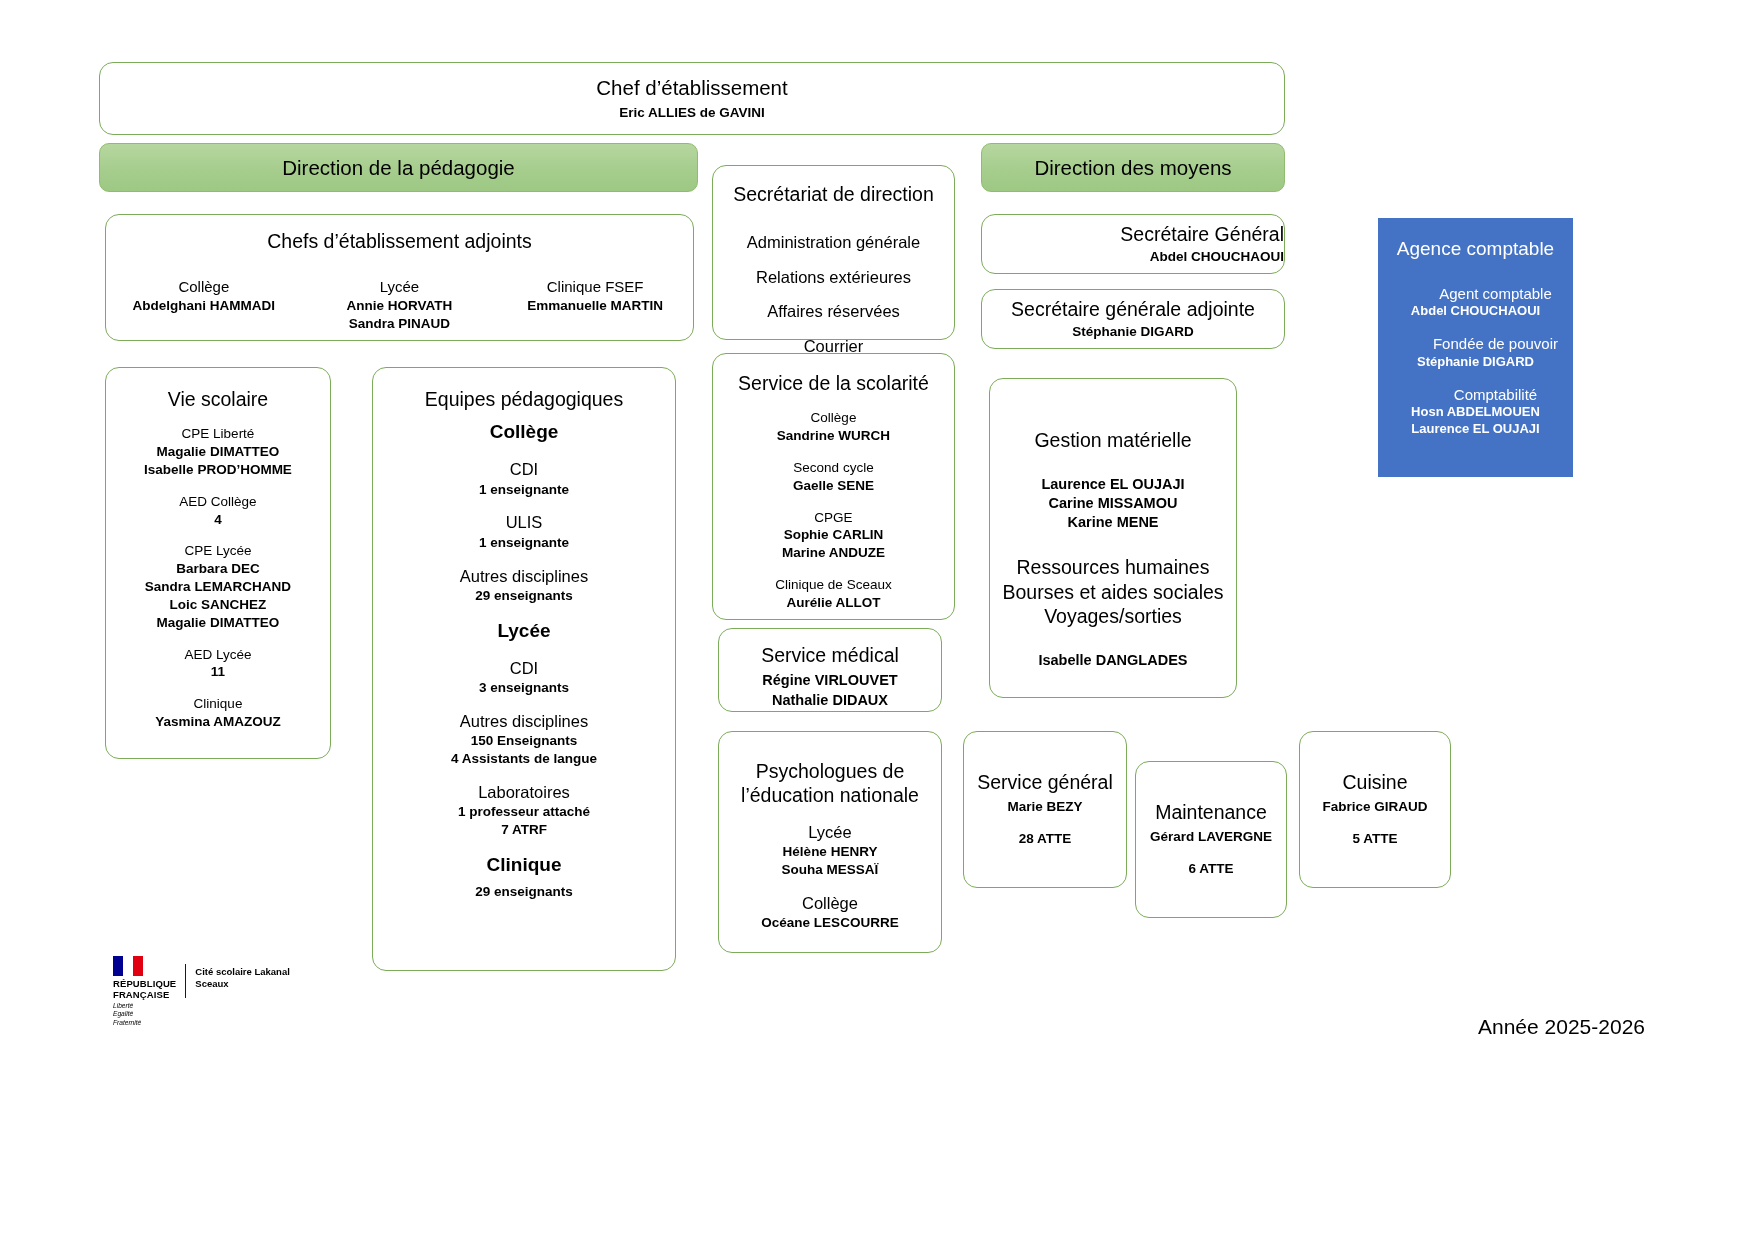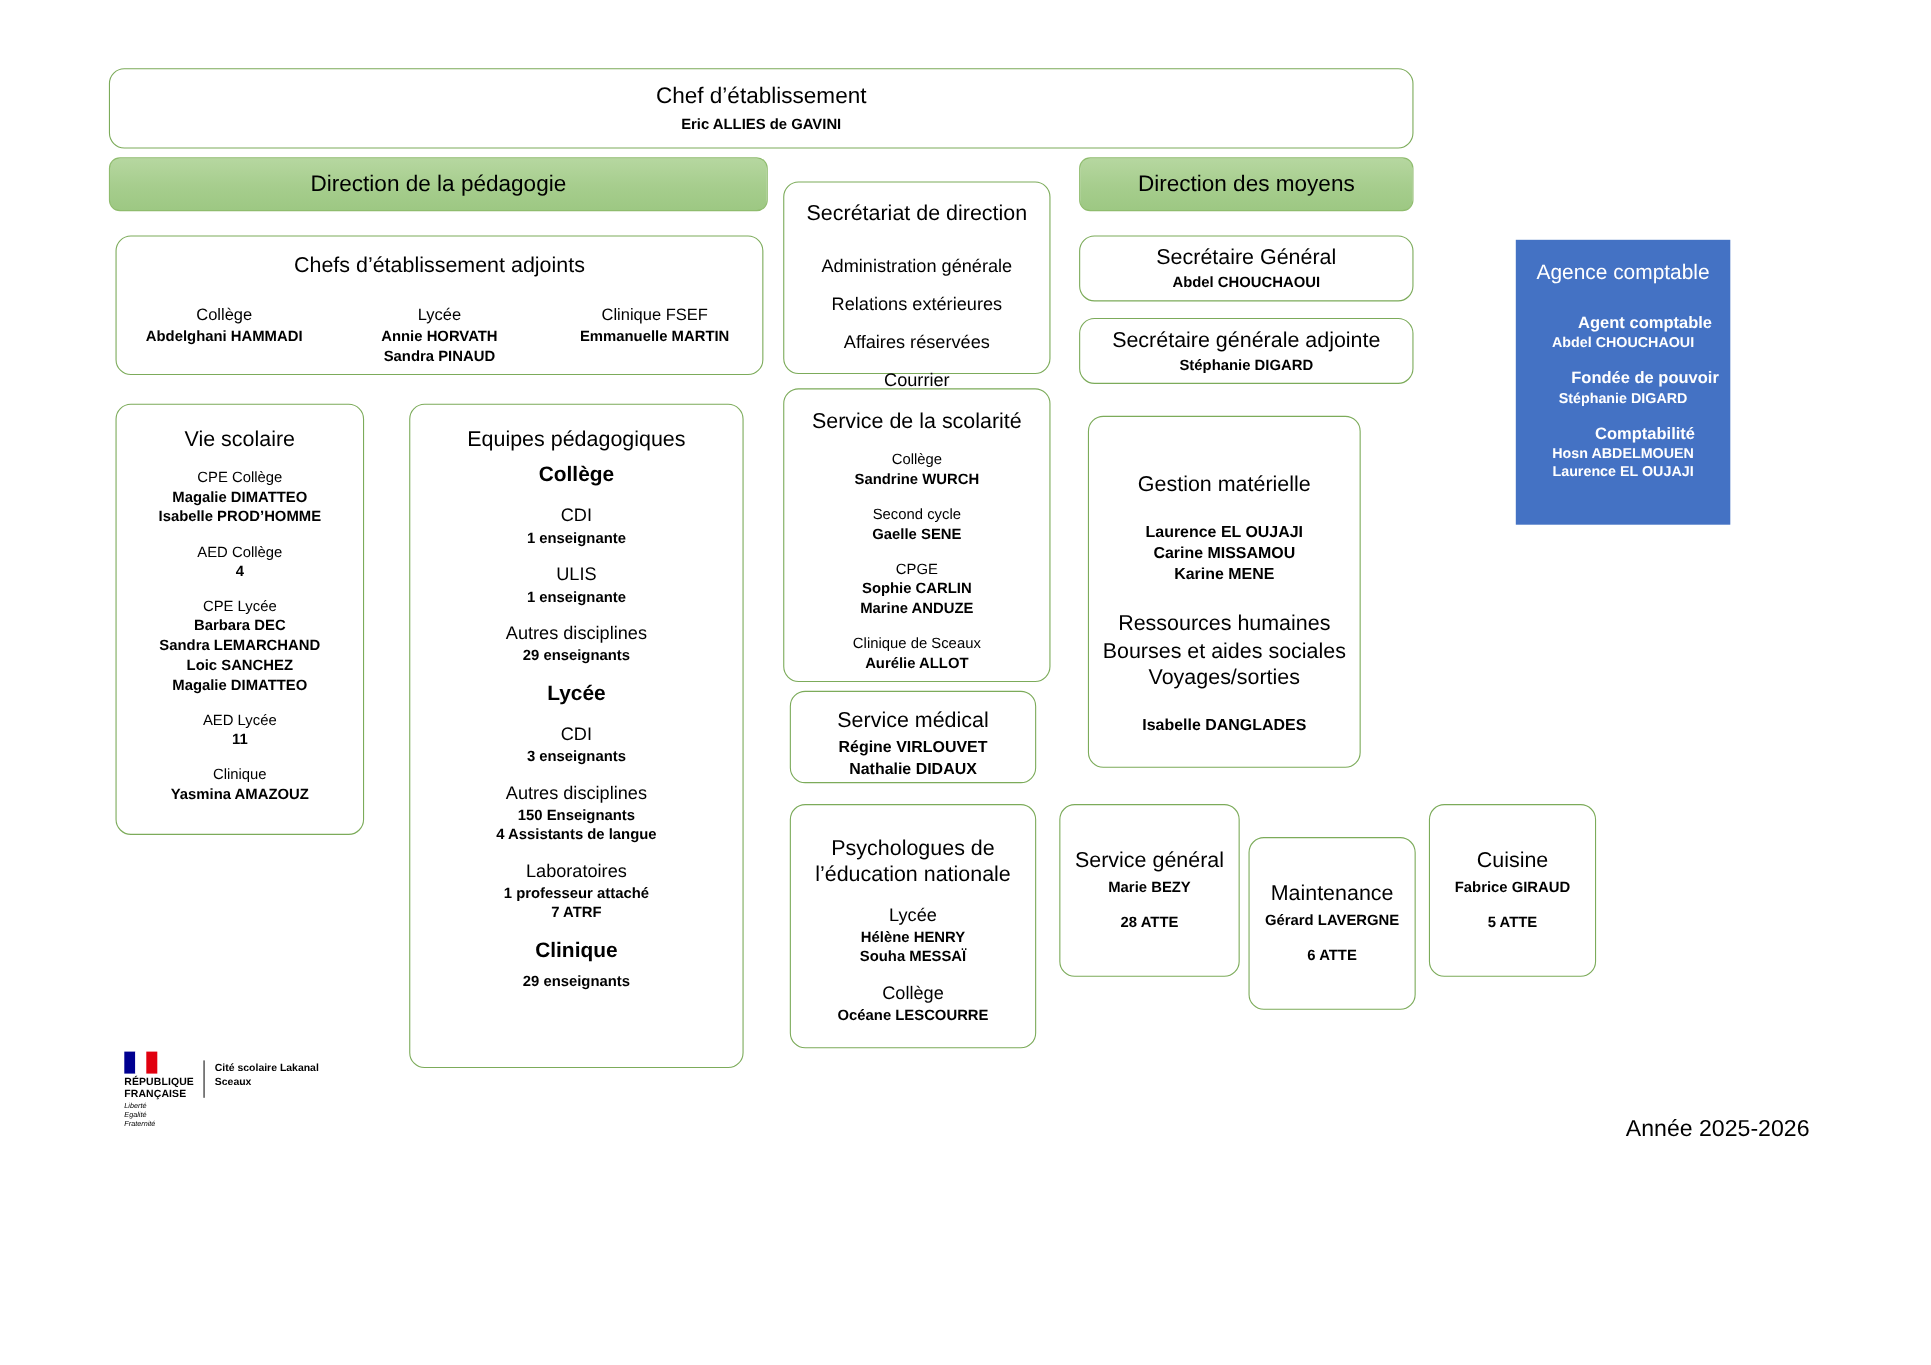--- a/index.html
+++ b/index.html
@@ -24,21 +24,21 @@
   .t-name{font-size:13.5px;font-weight:bold;line-height:1.32;text-align:center;}
   .t-role{font-size:13.5px;font-weight:400;line-height:1.32;text-align:center;}
   .t-big{font-size:19px;font-weight:bold;line-height:1.3;text-align:center;}
   .t-med{font-size:16.5px;font-weight:400;line-height:1.3;text-align:center;}
   .gap{height:14px;}
   .gap-s{height:9px;}
   .gap-xs{height:5px;}
   .row3{display:flex;width:100%;justify-content:space-around;align-items:flex-start;}
   .col3{display:flex;flex-direction:column;align-items:center;}
   .blue-title{font-size:19px;font-weight:400;line-height:1.25;text-align:center;}
-  .blue-role{font-size:15px;font-weight:700;line-height:1.3;text-align:center;margin-left:40px;}
+  .blue-role{font-size:15px;font-weight:400;line-height:1.3;text-align:center;margin-left:40px;}
   .blue-name{font-size:13px;font-weight:bold;line-height:1.3;text-align:center;}
   .year{position:absolute;font-size:21px;line-height:1.2;text-align:right;}
   .logo{position:absolute;display:flex;align-items:flex-start;}
   .flag{width:30px;height:20px;display:flex;}
   .flag i{display:block;height:100%;}
   .flag .b{width:10px;background:#000091;}
   .flag .w{width:10px;background:#ffffff;}
   .flag .r{width:10px;background:#e1000f;}
   .rf{font-size:9.5px;font-weight:bold;line-height:1.12;letter-spacing:.1px;}
   .devise{font-size:6.6px;font-style:italic;line-height:1.25;margin-top:2px;}
@@ -78,21 +78,21 @@
       <div class="col3" style="width:33%;">
         <div class="t-sub">Clinique FSEF</div>
         <div class="t-name">Emmanuelle MARTIN</div>
       </div>
     </div>
   </div>
 
   <div class="box" style="left:105px;top:367px;width:226px;height:392px;padding-top:19px;">
     <div class="t-title">Vie scolaire</div>
     <div class="gap"></div>
-    <div class="t-role">CPE Collège</div>
+    <div class="t-role">CPE Liberté</div>
     <div class="t-name">Magalie DIMATTEO</div>
     <div class="t-name">Isabelle PROD’HOMME</div>
     <div class="gap"></div>
     <div class="t-role">AED Collège</div>
     <div class="t-name">4</div>
     <div class="gap"></div>
     <div class="t-role">CPE Lycée</div>
     <div class="t-name">Barbara DEC</div>
     <div class="t-name">Sandra LEMARCHAND</div>
     <div class="t-name">Loic SANCHEZ</div>
@@ -175,21 +175,21 @@
     <div class="t-title">l’éducation nationale</div>
     <div class="gap"></div>
     <div class="t-med">Lycée</div>
     <div class="t-name">Hélène HENRY</div>
     <div class="t-name">Souha MESSAÏ</div>
     <div class="gap"></div>
     <div class="t-med">Collège</div>
     <div class="t-name">Océane LESCOURRE</div>
   </div>
 
-  <div class="box" style="left:981px;top:214px;width:304px;height:60px;justify-content:center;">
+  <div class="box" style="left:981px;top:214px;width:304px;height:60px;justify-content:center;align-items:flex-end;">
     <div class="t-title">Secrétaire Général</div>
     <div class="t-name" style="margin-top:2px;">Abdel CHOUCHAOUI</div>
   </div>
 
   <div class="box" style="left:981px;top:289px;width:304px;height:60px;justify-content:center;">
     <div class="t-title">Secrétaire générale adjointe</div>
     <div class="t-name" style="margin-top:2px;">Stéphanie DIGARD</div>
   </div>
 
   <div class="box" style="left:989px;top:378px;width:248px;height:320px;padding-top:22px;justify-content:center;">

